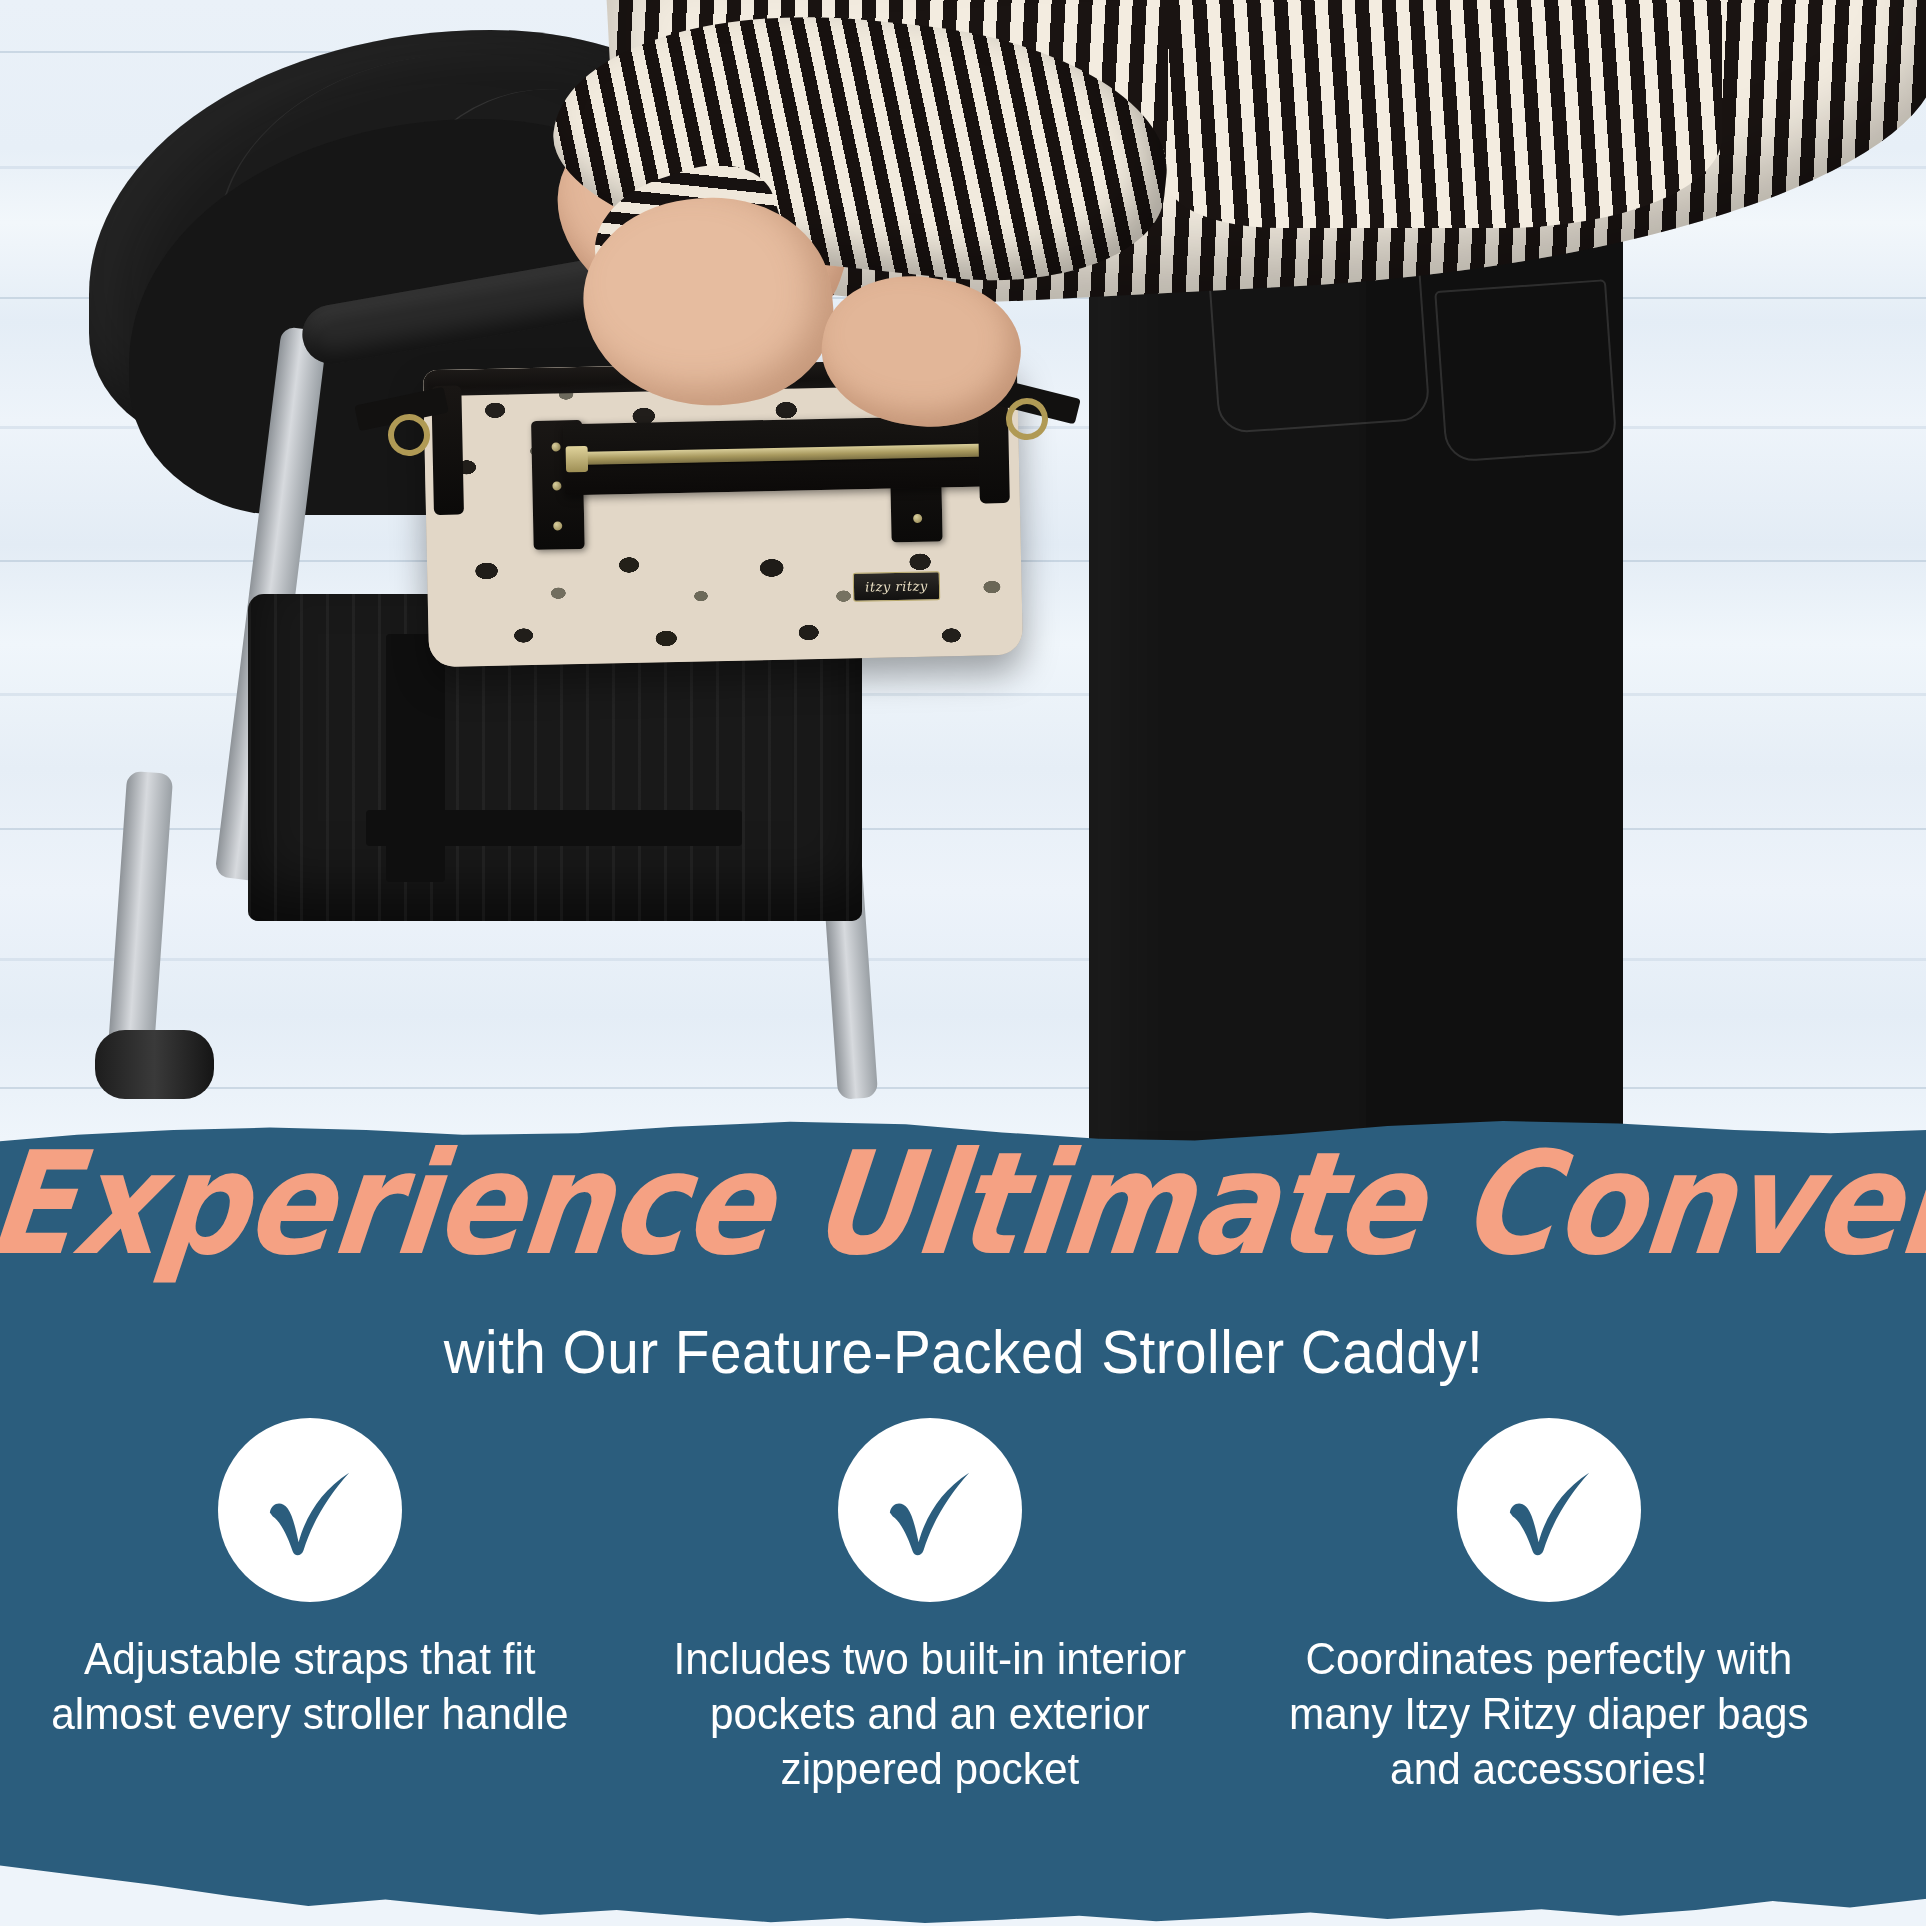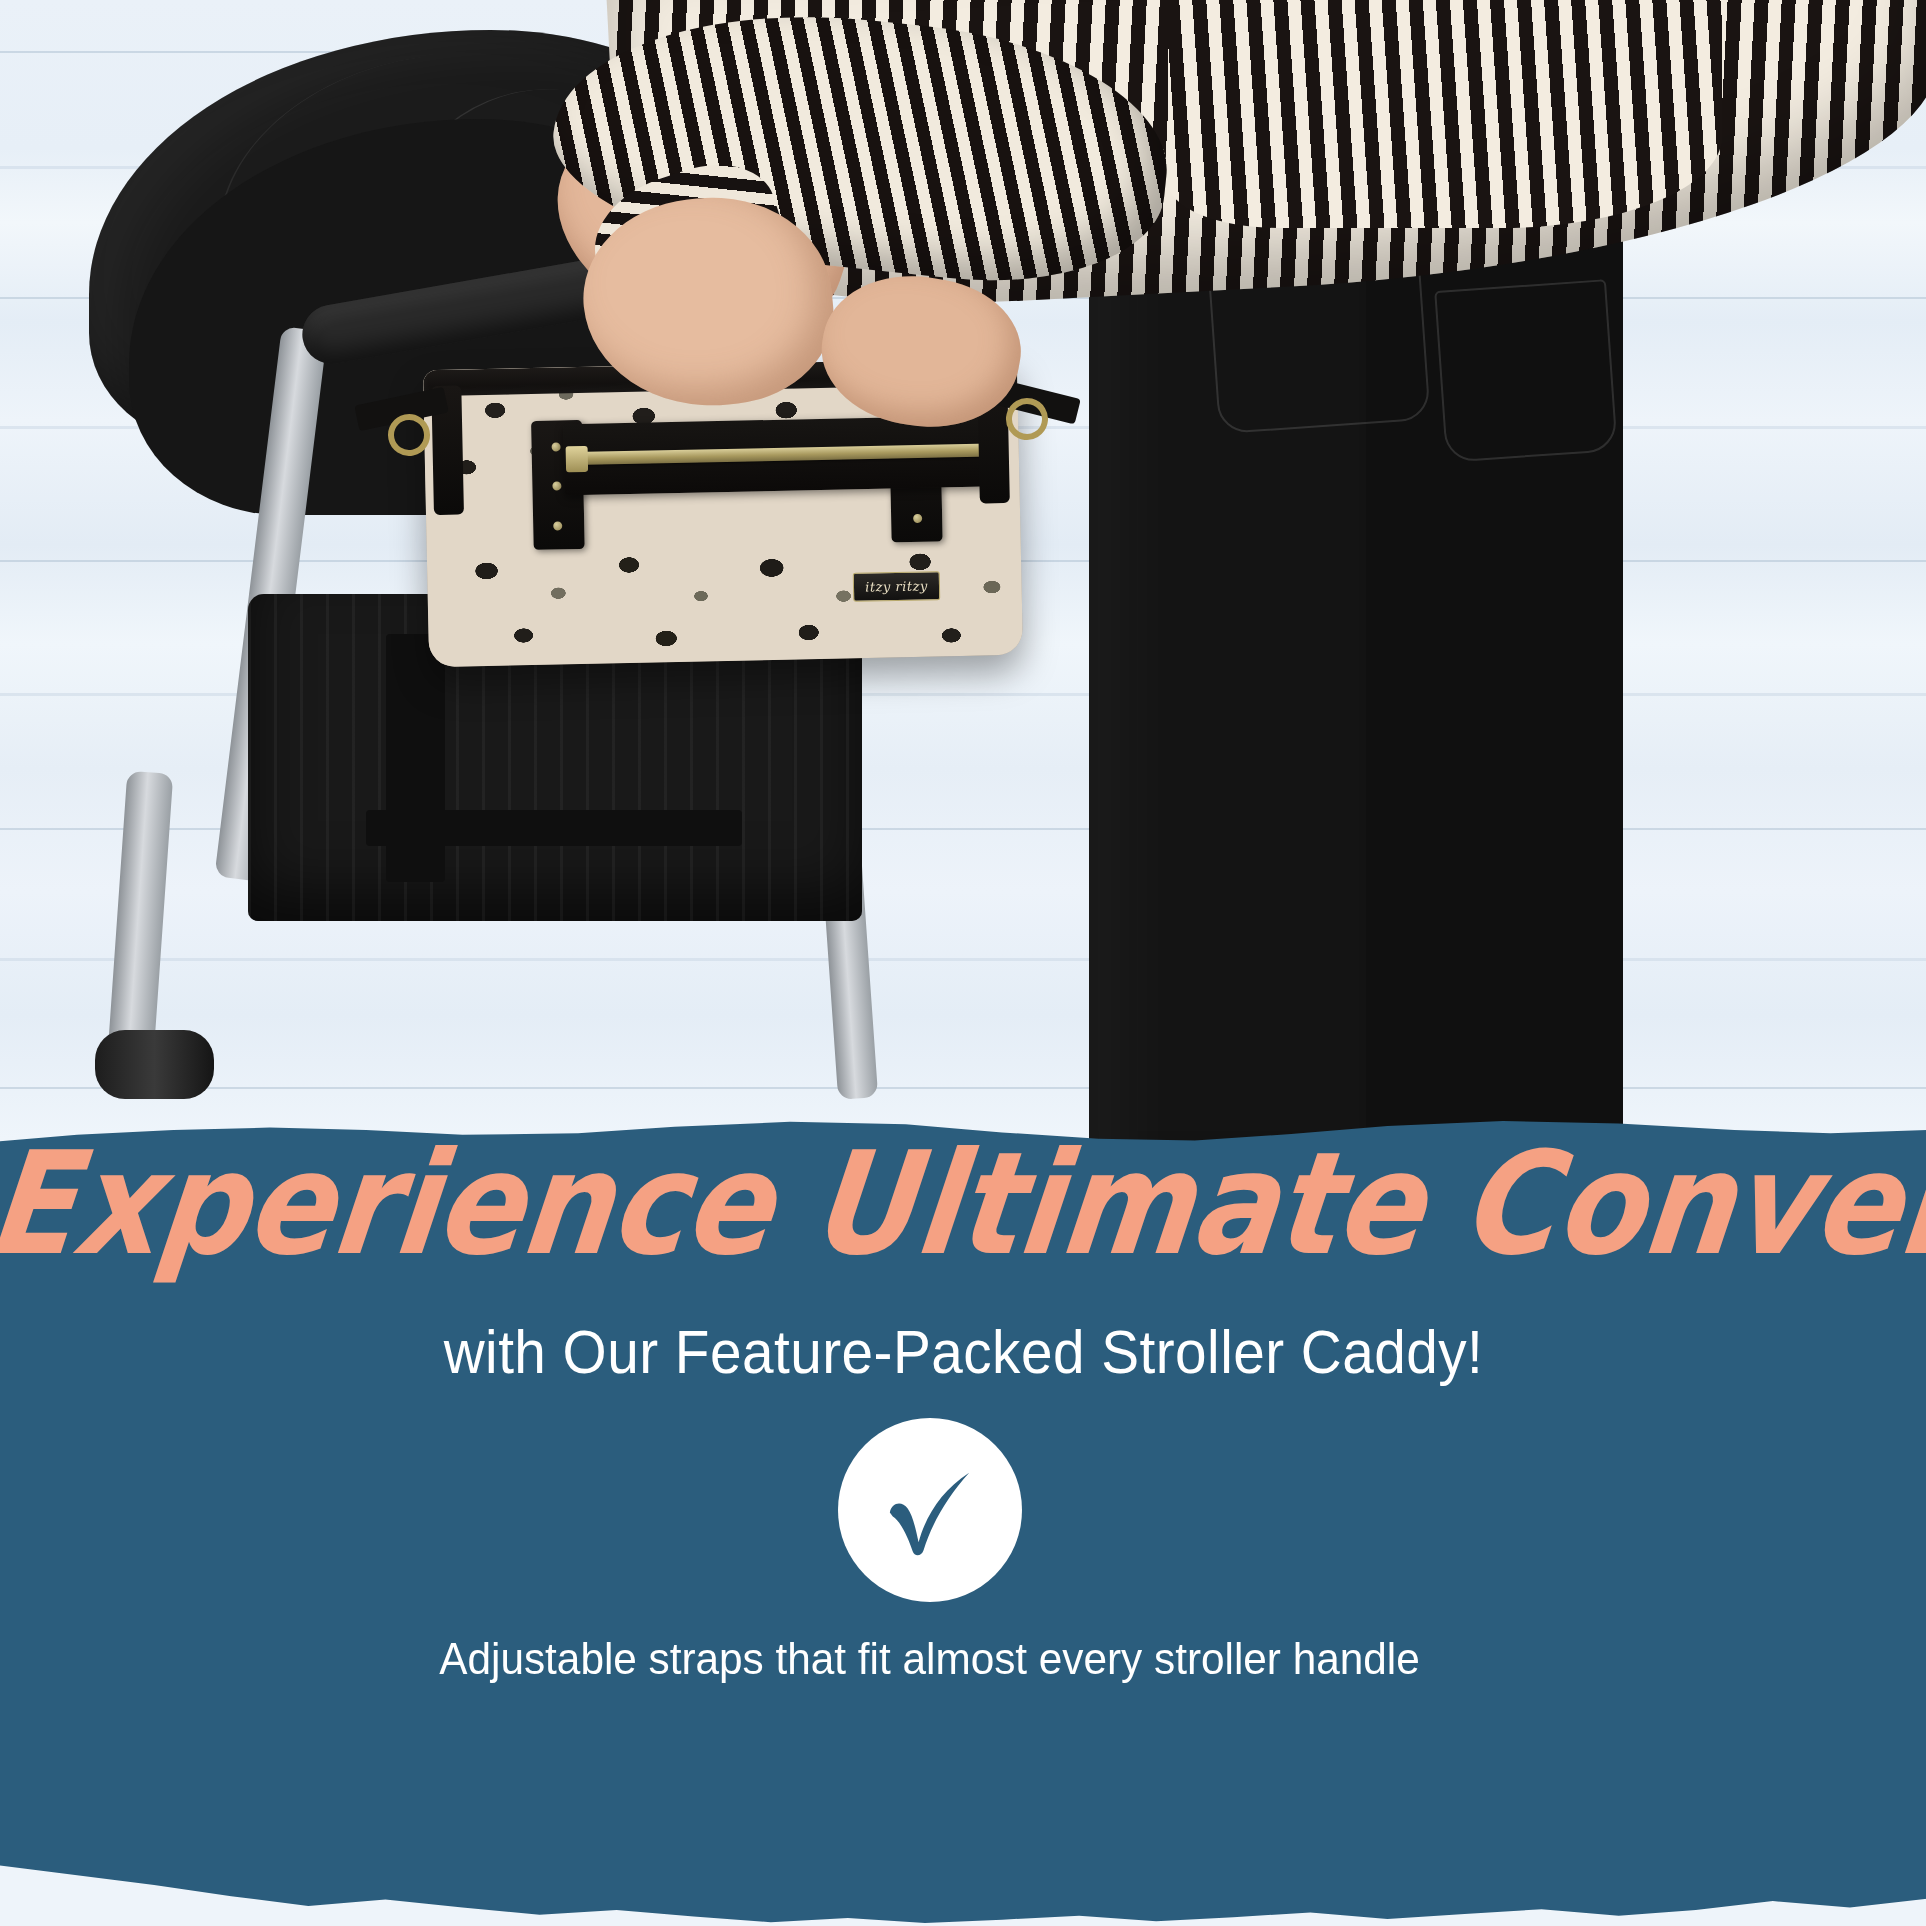--- a/index.html
+++ b/index.html
@@ -257,19 +257,35 @@
 
     <div class="feature">
       <div class="check-circle">
         <svg width="119" height="119" viewBox="0 0 120 120" aria-hidden="true">
           <path d="M20 62 C22 52, 32 50, 38 58 C43 65, 46 78, 49 92 C56 66, 72 40, 100 22 C78 46, 62 74, 54 100 C52 106, 45 107, 43 101 C38 86, 30 70, 23 66 Z" fill="#2b5d7d"></path>
         </svg>
       </div>
       <div class="feature-text">Adjustable straps that fit almost every stroller handle</div>
     </div>
 
-
+    <div class="feature">
+      <div class="check-circle">
+        <svg width="119" height="119" viewBox="0 0 120 120" aria-hidden="true">
+          <path d="M20 62 C22 52, 32 50, 38 58 C43 65, 46 78, 49 92 C56 66, 72 40, 100 22 C78 46, 62 74, 54 100 C52 106, 45 107, 43 101 C38 86, 30 70, 23 66 Z" fill="#2b5d7d"></path>
+        </svg>
+      </div>
+      <div class="feature-text">Includes two built-in interior pockets and an exterior zippered pocket</div>
+    </div>
+
+    <div class="feature">
+      <div class="check-circle">
+        <svg width="119" height="119" viewBox="0 0 120 120" aria-hidden="true">
+          <path d="M20 62 C22 52, 32 50, 38 58 C43 65, 46 78, 49 92 C56 66, 72 40, 100 22 C78 46, 62 74, 54 100 C52 106, 45 107, 43 101 C38 86, 30 70, 23 66 Z" fill="#2b5d7d"></path>
+        </svg>
+      </div>
+      <div class="feature-text">Coordinates perfectly with many Itzy Ritzy diaper bags and accessories!</div>
+    </div>
 
 
   </div>
 
 </div>
 
 
 </body></html>

